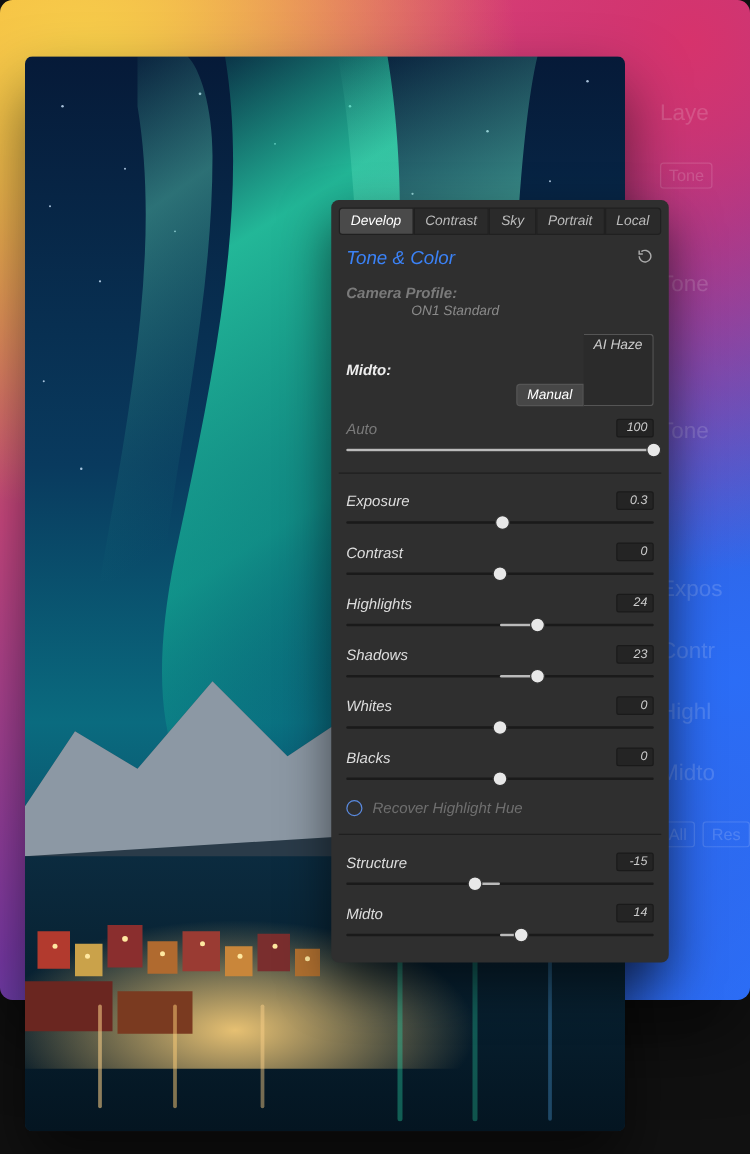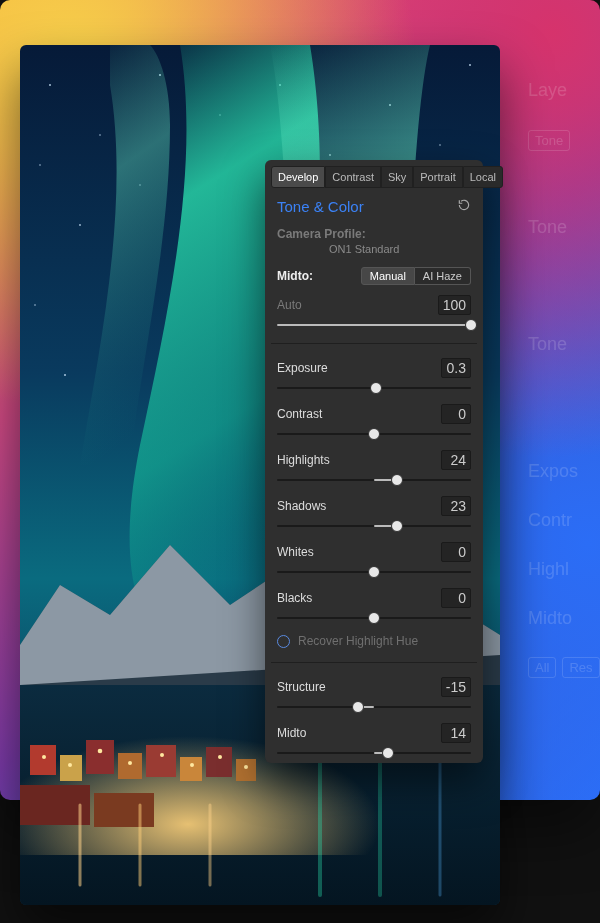--- a/index.html
+++ b/index.html
@@ -50,27 +50,28 @@
     border-radius: 6px;
     overflow: hidden;
     box-shadow: 0 25px 50px rgba(0,0,0,0.55);
   }
   .photo svg { width: 100%; height: 100%; display: block; }
 
   
   .panel {
     position: absolute;
     left: 265px; top: 160px;
-    width: 218px;
+    width: 270px;
     background: #2f2f2f;
     border-radius: 6px;
     box-shadow: 0 18px 40px rgba(0,0,0,0.55);
     color: #ddd;
     font-size: 12px;
-    padding-bottom: 0;
+    padding-bottom: 12px;
+    font-style: italic;
   }
   .tabs {
     display: flex;
     padding: 6px;
     gap: 0;
   }
   .tab {
     flex: 1 1 auto;
     text-align: center;
     padding: 4px 6px;
@@ -103,29 +104,29 @@
   }
   .tone-label { font-weight: 600; color: #eee; font-size: 12px; }
   .seg { display: flex; }
   .seg-btn {
     font-size: 11px; color: #ccc;
     border: 1px solid #555;
     background: #2b2b2b;
     padding: 2px 8px;
     cursor: pointer;
   }
-  .seg-btn:first-child { border-radius: 3px 0 0 3px; }
+  .seg-btn:first-child { border-radius: 3px 0 0 3px; margin-top: 40px; }
   .seg-btn:last-child  { border-radius: 0 3px 3px 0; border-left: none; }
   .seg-btn.active { background: #474747; color: #fff; }
 
   .slider-row { padding: 6px 12px 2px 12px; }
   .slider-top { display: flex; justify-content: space-between; align-items: center; }
   .slider-name { font-size: 12px; color: #ddd; }
   .slider-val {
-    font-size: 14px; color: #ccc;
+    font-size: 10px; color: #ccc;
     background: #242424; border: 1px solid #1a1a1a;
     border-radius: 2px;
     min-width: 30px; text-align: right;
     padding: 1px 4px;
   }
   .slider-track {
     position: relative;
     height: 16px;
     margin-top: 2px;
   }

